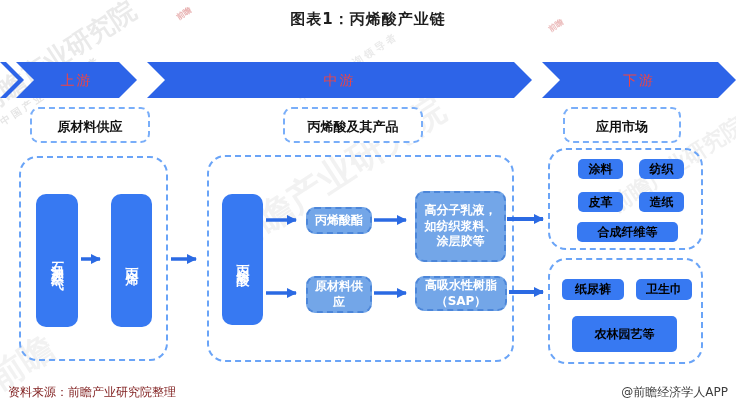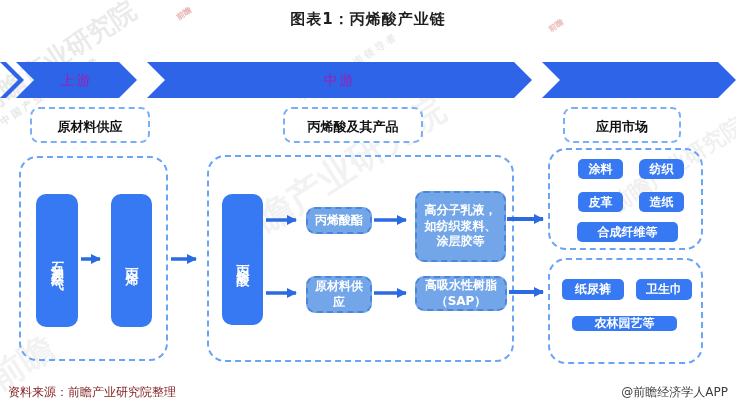--- a/index.html
+++ b/index.html
@@ -5,21 +5,21 @@
   html,body{margin:0;padding:0;background:#fff;}
   .canvas{
     position:relative;width:736px;height:412px;background:#ffffff;overflow:hidden;
     font-family:"DejaVu Sans","Liberation Sans",sans-serif;
   }
   .abs{position:absolute;}
   
   .title{left:0;top:10px;width:736px;text-align:center;font-size:15px;font-weight:bold;color:#1f1f1f;letter-spacing:1px;}
   
   .banner-svg{left:0;top:62px;}
-  .banner-label{top:62px;height:36px;line-height:36px;text-align:center;color:#a21caf;font-size:14px;letter-spacing:2px;}
+  .banner-label{top:62px;height:36px;line-height:36px;text-align:center;color:#ef4444;font-size:14px;letter-spacing:2px;}
   .bl1{left:16px;width:121px;}
   .bl2{left:147px;width:385px;}
   .bl3{left:542px;width:194px;}
   
   .sec-label{top:107px;height:36px;line-height:36px;text-align:center;font-size:13px;font-weight:bold;color:#111;
     border:2px dashed #79aef9;border-radius:9px;box-sizing:border-box;background:#fff;}
   .sec1{left:30px;width:120px;}
   .sec2{left:283px;width:140px;}
   .sec3{left:563px;width:118px;}
   
@@ -37,30 +37,30 @@
   .n-aa{left:222px;top:194px;width:41px;height:131px;}
   
   .lbox{background:#73a6e8;border:2px dashed #4c86d9;border-radius:9px;box-sizing:border-box;
     color:#fff;font-size:12px;font-weight:bold;display:flex;align-items:center;justify-content:center;
     text-align:center;line-height:1.32;padding:2px 4px;}
   .b-ester{left:306px;top:207px;width:66px;height:27px;}
   .b-pure{left:306px;top:276px;width:66px;height:37px;}
   .b-emulsion{left:415px;top:191px;width:91px;height:71px;}
   .b-sap{left:415px;top:276px;width:92px;height:35px;}
   
-  .mbox{background:#3779f2;border-radius:5px;color:#ffffff;font-size:12px;font-weight:bold;
+  .mbox{background:#3779f2;border-radius:5px;color:#000000;font-size:12px;font-weight:bold;
     display:flex;align-items:center;justify-content:center;text-align:center;font-family:Liberation Serif, serif;}
   .m-tuliao{left:578px;top:159px;width:45px;height:20px;}
   .m-fangzhi{left:639px;top:159px;width:45px;height:20px;border-radius:6px;}
   .m-pige{left:578px;top:192px;width:45px;height:20px;}
   .m-zaozhi{left:639px;top:192px;width:45px;height:20px;text-align:center;}
   .m-xianwei{left:577px;top:222px;width:101px;height:20px;}
   .m-niaoku{left:562px;top:279px;width:62px;height:21px;}
   .m-weishengjin{left:636px;top:279px;width:56px;height:21px;}
-  .m-nonglin{left:572px;top:316px;width:105px;height:15px;}
+  .m-nonglin{left:572px;top:316px;width:105px;height:36px;}
   
   .footer-left{left:8px;top:384px;font-size:12px;color:#7f1d1d;}
   .footer-right{right:8px;top:384px;font-size:12px;color:#3d3d3d;}
   
   .wm{pointer-events:none;white-space:nowrap;font-weight:bold;}
   .wm-rot{transform:rotate(-33deg);}
   .arrows{left:0;top:0;pointer-events:none;}
 </style>
 </head>
 <body>
@@ -79,20 +79,21 @@
   <div class="abs title">图表1：丙烯酸产业链</div>
 
   <svg class="abs banner-svg" width="736" height="36">
     <polygon points="0,0 6,0 24,18 6,36 0,36 18,18" fill="#2d64e8"></polygon>
     <polygon points="16,0 119,0 137,18 119,36 16,36 34,18" fill="#2d64e8"></polygon>
     <polygon points="147,0 514,0 532,18 514,36 147,36 165,18" fill="#2d64e8"></polygon>
     <polygon points="542,0 718,0 736,18 718,36 542,36 560,18" fill="#2d64e8"></polygon>
   </svg>
   <div class="abs banner-label bl1">上游</div>
   <div class="abs banner-label bl2">中游</div>
+  <div class="abs banner-label bl3">下游</div>
 
   <div class="abs sec-label sec1">原材料供应</div>
   <div class="abs sec-label sec2">丙烯酸及其产品</div>
   <div class="abs sec-label sec3">应用市场</div>
 
   <div class="abs container cont-left"></div>
   <div class="abs container cont-mid"></div>
   <div class="abs container cont-r1"></div>
   <div class="abs container cont-r2"></div>
 

